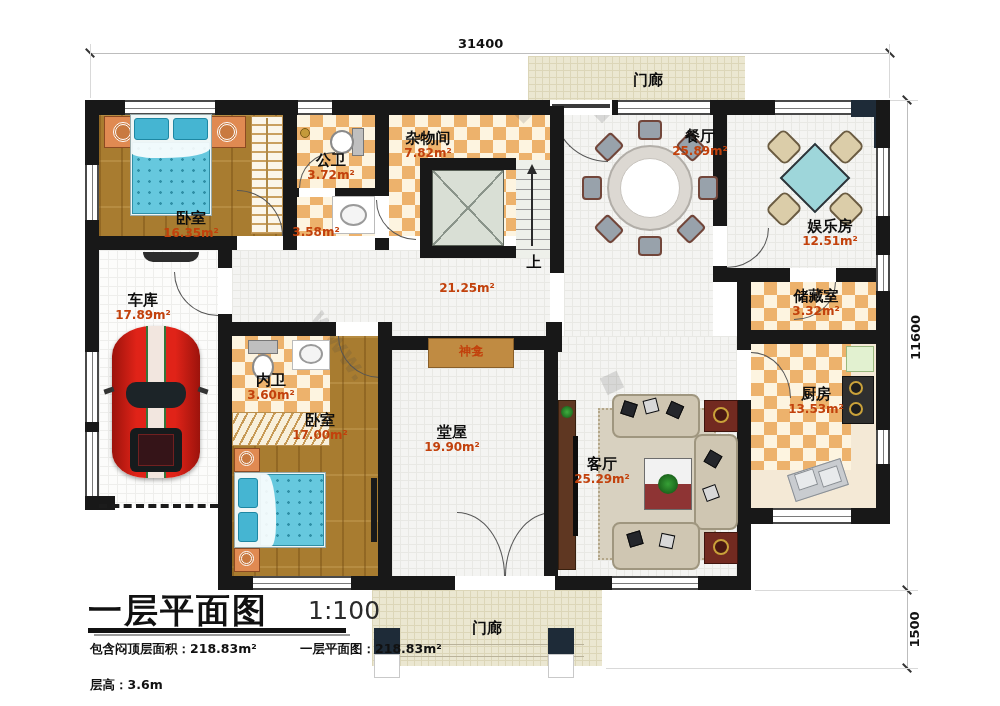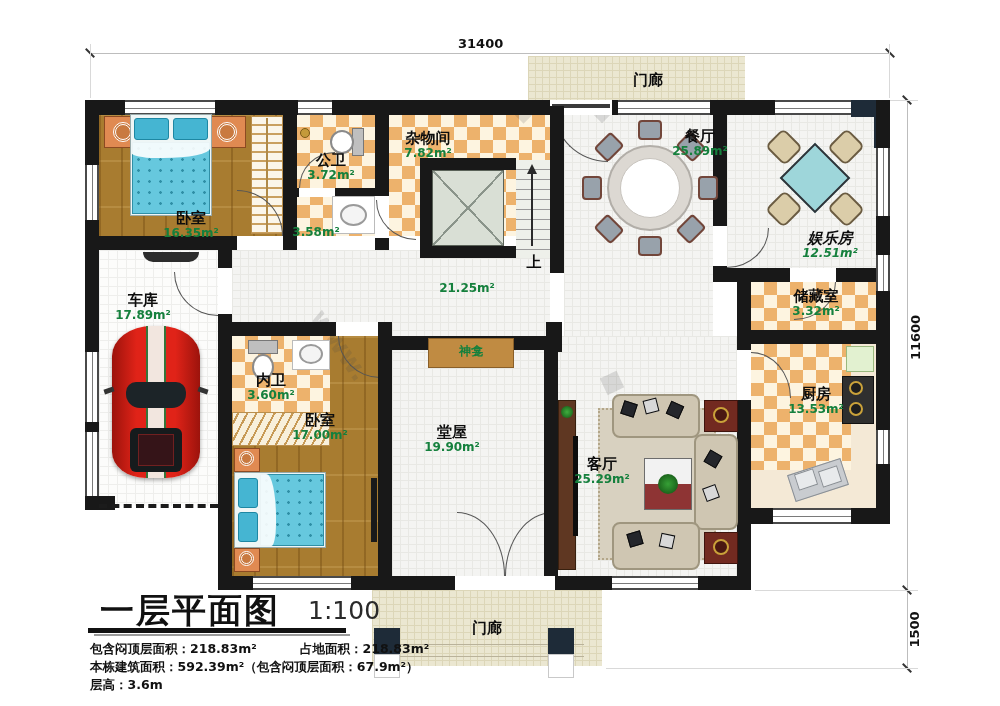--- a/index.html
+++ b/index.html
@@ -23,21 +23,21 @@
   .marble{background:#f4e9d6;}
   
   .arc{border:1.6px solid #555;background:transparent;}
   .arc-bl{border-top:none;border-right:none;border-radius:0 0 0 100%;}
   .arc-br{border-top:none;border-left:none;border-radius:0 0 100% 0;}
   .arc-tl{border-bottom:none;border-right:none;border-radius:100% 0 0 0;}
   .arc-tr{border-bottom:none;border-left:none;border-radius:0 100% 0 0;}
   
   .rl{text-align:center;line-height:1.12;white-space:nowrap;transform:translateX(-50%);}
   .rl .n{display:block;font-weight:bold;font-size:15px;color:#0d0d0d;}
-  .rl .a{display:block;font-weight:bold;font-size:12px;color:#15803d;}
+  .rl .a{display:block;font-weight:bold;font-size:12px;color:#c2410c;}
   .dimtxt{font-weight:bold;font-size:13px;color:#111;}
   .dline{background:#bdbdbd;}
   .tick{width:12px;height:2px;background:#333;transform:rotate(45deg);}
   .wit{background:#d9d9d9;}
   .hatch{background-color:#f8f0dc;background-image:repeating-linear-gradient(-62deg,transparent 0 6px,#c79a56 6px 8px);border:1px solid #b98f4e;}
   .closet{background-color:#fbf6ea;background-image:repeating-linear-gradient(to bottom,transparent 0 7px,#c9a060 7px 9px);border:1px solid #b98f4e;}
   .dot{border-radius:50%;}
   .chair{width:24px;height:20px;background:#98a2ab;border:2px solid #72463a;border-radius:4px;}
   .echair{width:28px;height:26px;background:#dbcda9;border:2px solid #6b5c42;border-radius:6px;}
   .couch{background:#cfc6b2;border:2px solid #9f967f;border-radius:8px;}
@@ -302,21 +302,21 @@
     <span class="n">杂物间</span>
     <span class="a">7.82m²</span>
   </div>
   <div class="rl" style="left:467px;top:282px;">
     <span class="a">21.25m²</span>
   </div>
   <div class="rl" style="left:700px;top:128px;">
     <span class="n">餐厅</span>
     <span class="a">25.89m²</span>
   </div>
-  <div class="rl" style="left:830px;top:230px;font-style:italic;">
+  <div class="rl" style="left:830px;top:218px;">
     <span class="n">娱乐房</span>
     <span class="a">12.51m²</span>
   </div>
   <div class="rl" style="left:816px;top:288px;">
     <span class="n">储藏室</span>
     <span class="a">3.32m²</span>
   </div>
   <div class="rl" style="left:816px;top:386px;">
     <span class="n">厨房</span>
     <span class="a">13.53m²</span>
@@ -331,22 +331,21 @@
   </div>
   <div class="rl" style="left:320px;top:412px;">
     <span class="n">卧室</span>
     <span class="a">17.00m²</span>
   </div>
   <div class="rl" style="left:271px;top:372px;">
     <span class="n">内卫</span>
     <span class="a">3.60m²</span>
   </div>
 
-  <div style="left:100px;top:588px;font-size:34px;font-weight:bold;letter-spacing:2px;">一层平面图</div>
+  <div style="left:88px;top:588px;font-size:34px;font-weight:bold;letter-spacing:2px;">一层平面图</div>
   <div style="left:308px;top:596px;font-size:25px;color:#2a2a2a;">1:100</div>
   <div style="left:88px;top:628px;width:258px;height:5px;background:#111;"></div>
   <div style="left:94px;top:634px;width:256px;height:2px;background:#9a9a9a;"></div>
   <div style="left:90px;top:641px;font-size:12.5px;font-weight:bold;">包含闷顶层面积：218.83m²</div>
-  <div style="left:300px;top:641px;font-size:12.5px;font-weight:bold;">占地面积：218.83m²</div>
-  <div style="left:90px;top:659px;font-size:12.5px;font-weight:bold;">本栋建筑面积：592.39m²（包含闷顶层面积：67.9m²）</div>
+  <div style="left:300px;top:641px;font-size:12.5px;font-weight:bold;">一层平面图：218.83m²</div>
   <div style="left:90px;top:677px;font-size:12.5px;font-weight:bold;">层高：3.6m</div>
 
 </div>
 
 </body></html>

